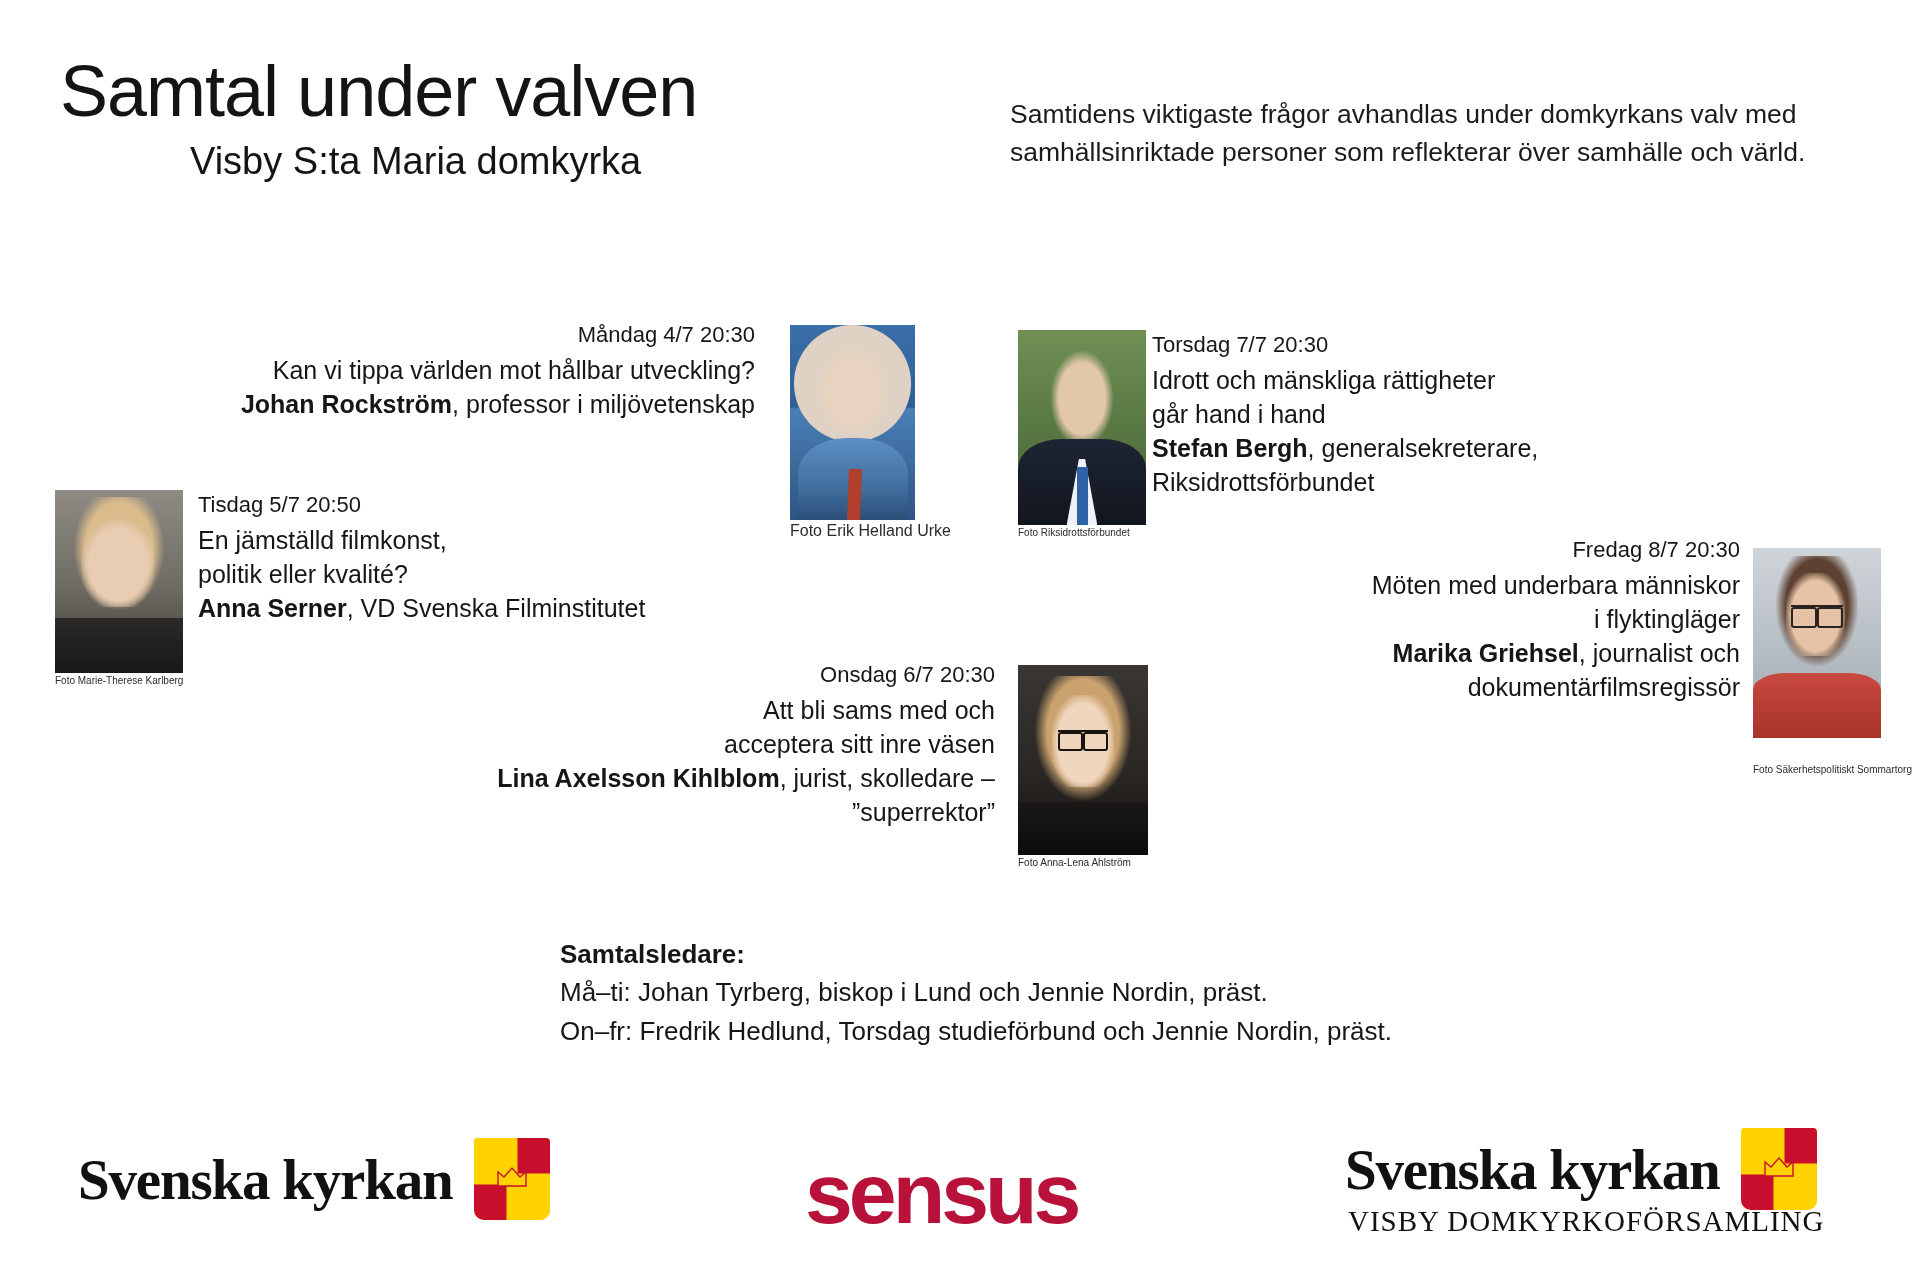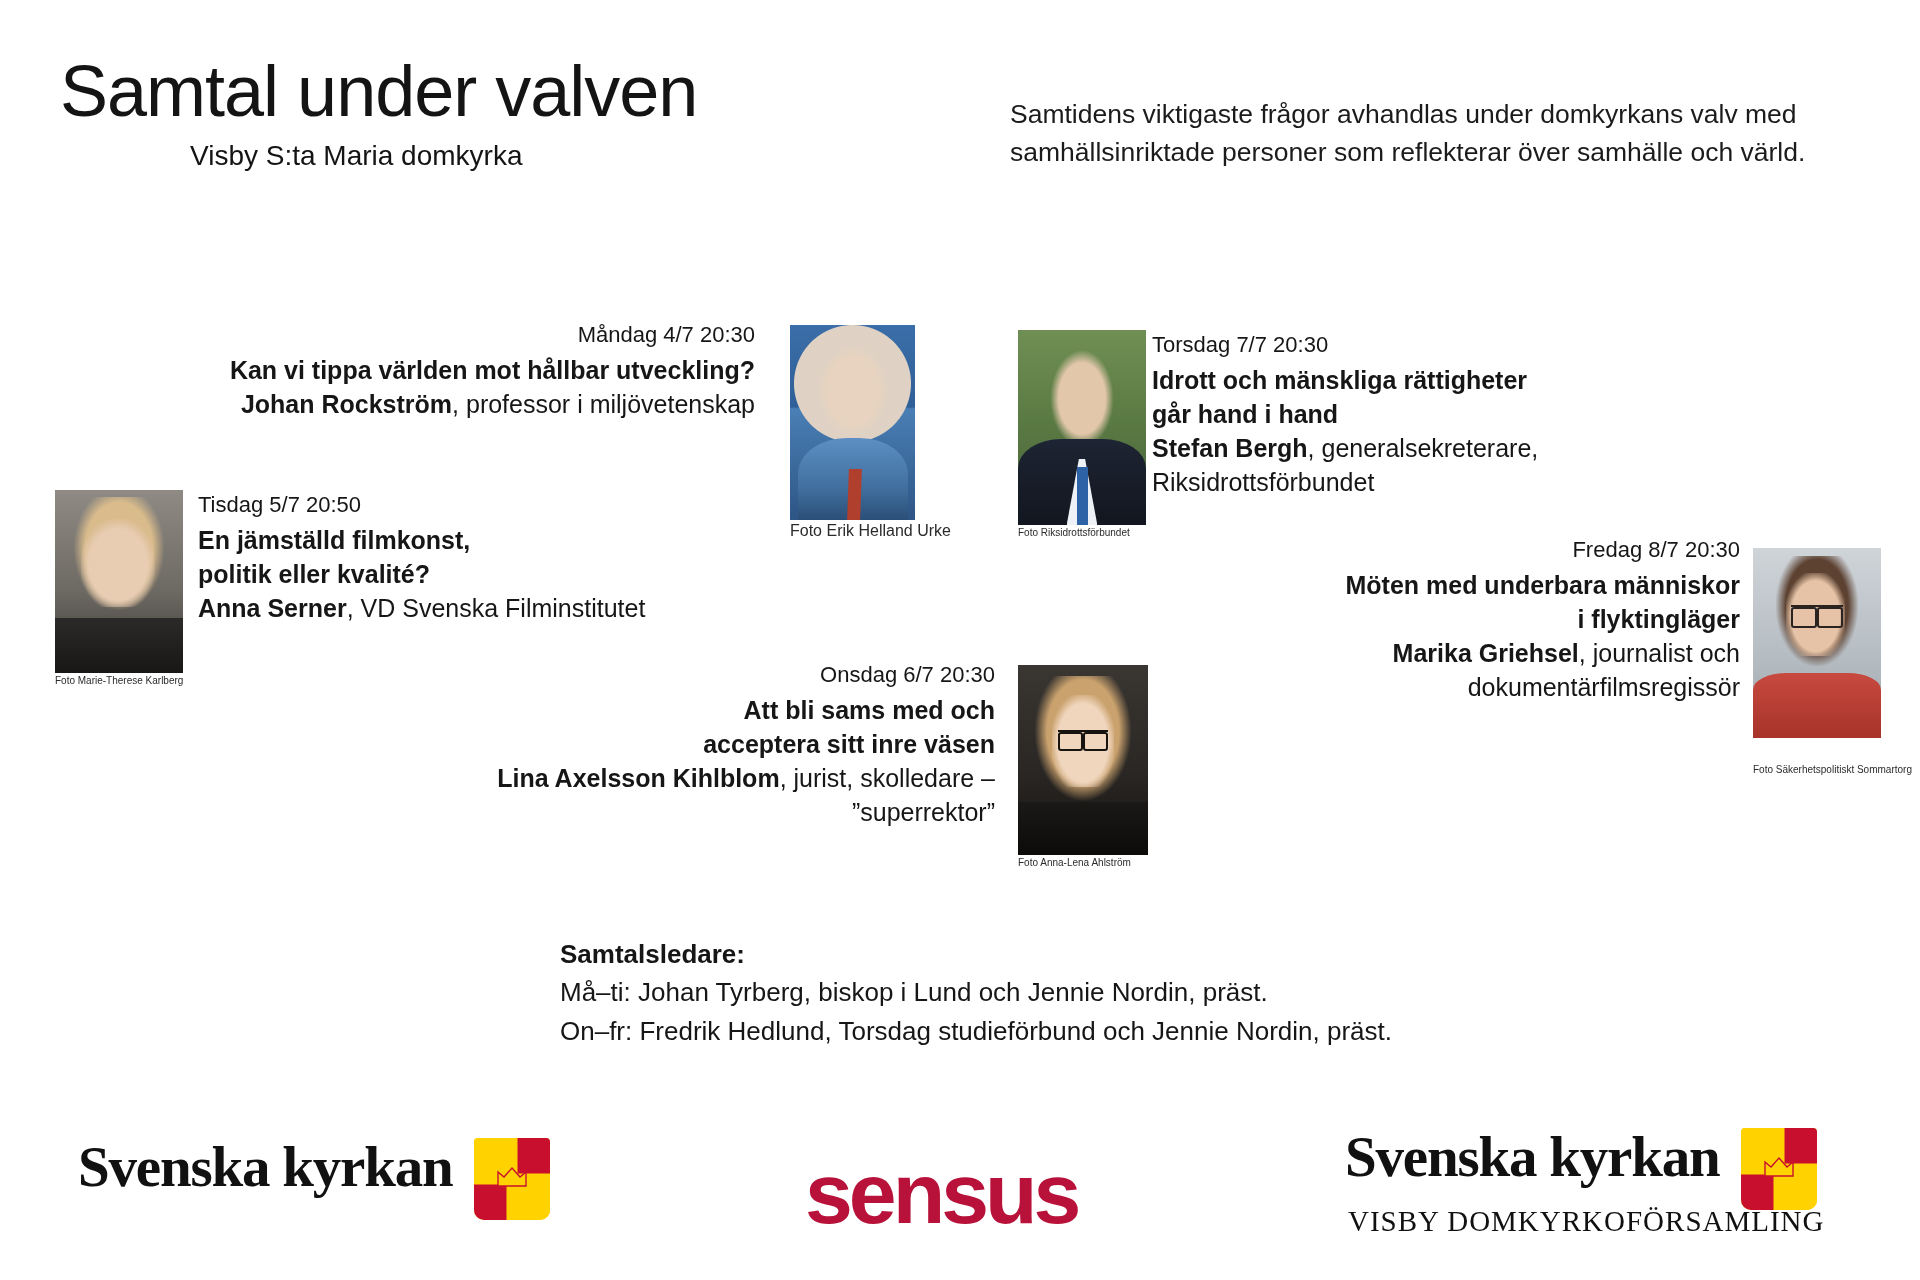--- a/index.html
+++ b/index.html
@@ -31,21 +31,21 @@
   .title {
     font-size: 72px;
     font-weight: 400;
     letter-spacing: -1px;
     line-height: 1.0;
     color: #141414;
     margin: 0;
     white-space: nowrap;
   }
   .subtitle {
-    font-size: 28px;
+    font-size: 38px;
     font-weight: 400;
     color: #141414;
     margin: 14px 0 14px 130px;
     line-height: 1.1;
     white-space: nowrap;
   }
   .intro {
     position: absolute;
     left: 1010px;
     top: 96px;
@@ -64,21 +64,21 @@
     color: #161616;
     line-height: 1.35;
     margin-bottom: 3px;
   }
   .entry .lines {
     font-size: 25px;
     line-height: 1.37;
     color: #161616;
   }
   .entry .lines .ev-title {
-    font-weight: bold;
+    font-weight: normal;
   }
   .entry .lines .person {
     font-weight: bold;
   }
   .align-right { text-align: right; }
   .align-left  { text-align: left; }
 
   
   .photo {
     position: absolute;
@@ -225,21 +225,21 @@
     font-size: 26px;
     line-height: 1.48;
     color: #161616;
   }
   .moderators .mod-head { font-weight: bold; }
 
   
   .logo-svk {
     position: absolute;
     display: flex;
-    align-items: flex-start;
+    align-items: center;
     gap: 22px;
   }
   .logo-svk .word {
     font-family: "Liberation Serif", serif;
     font-weight: bold;
     font-size: 57px;
     letter-spacing: -1.2px;
     color: #111111;
     line-height: 1;
     white-space: nowrap;

